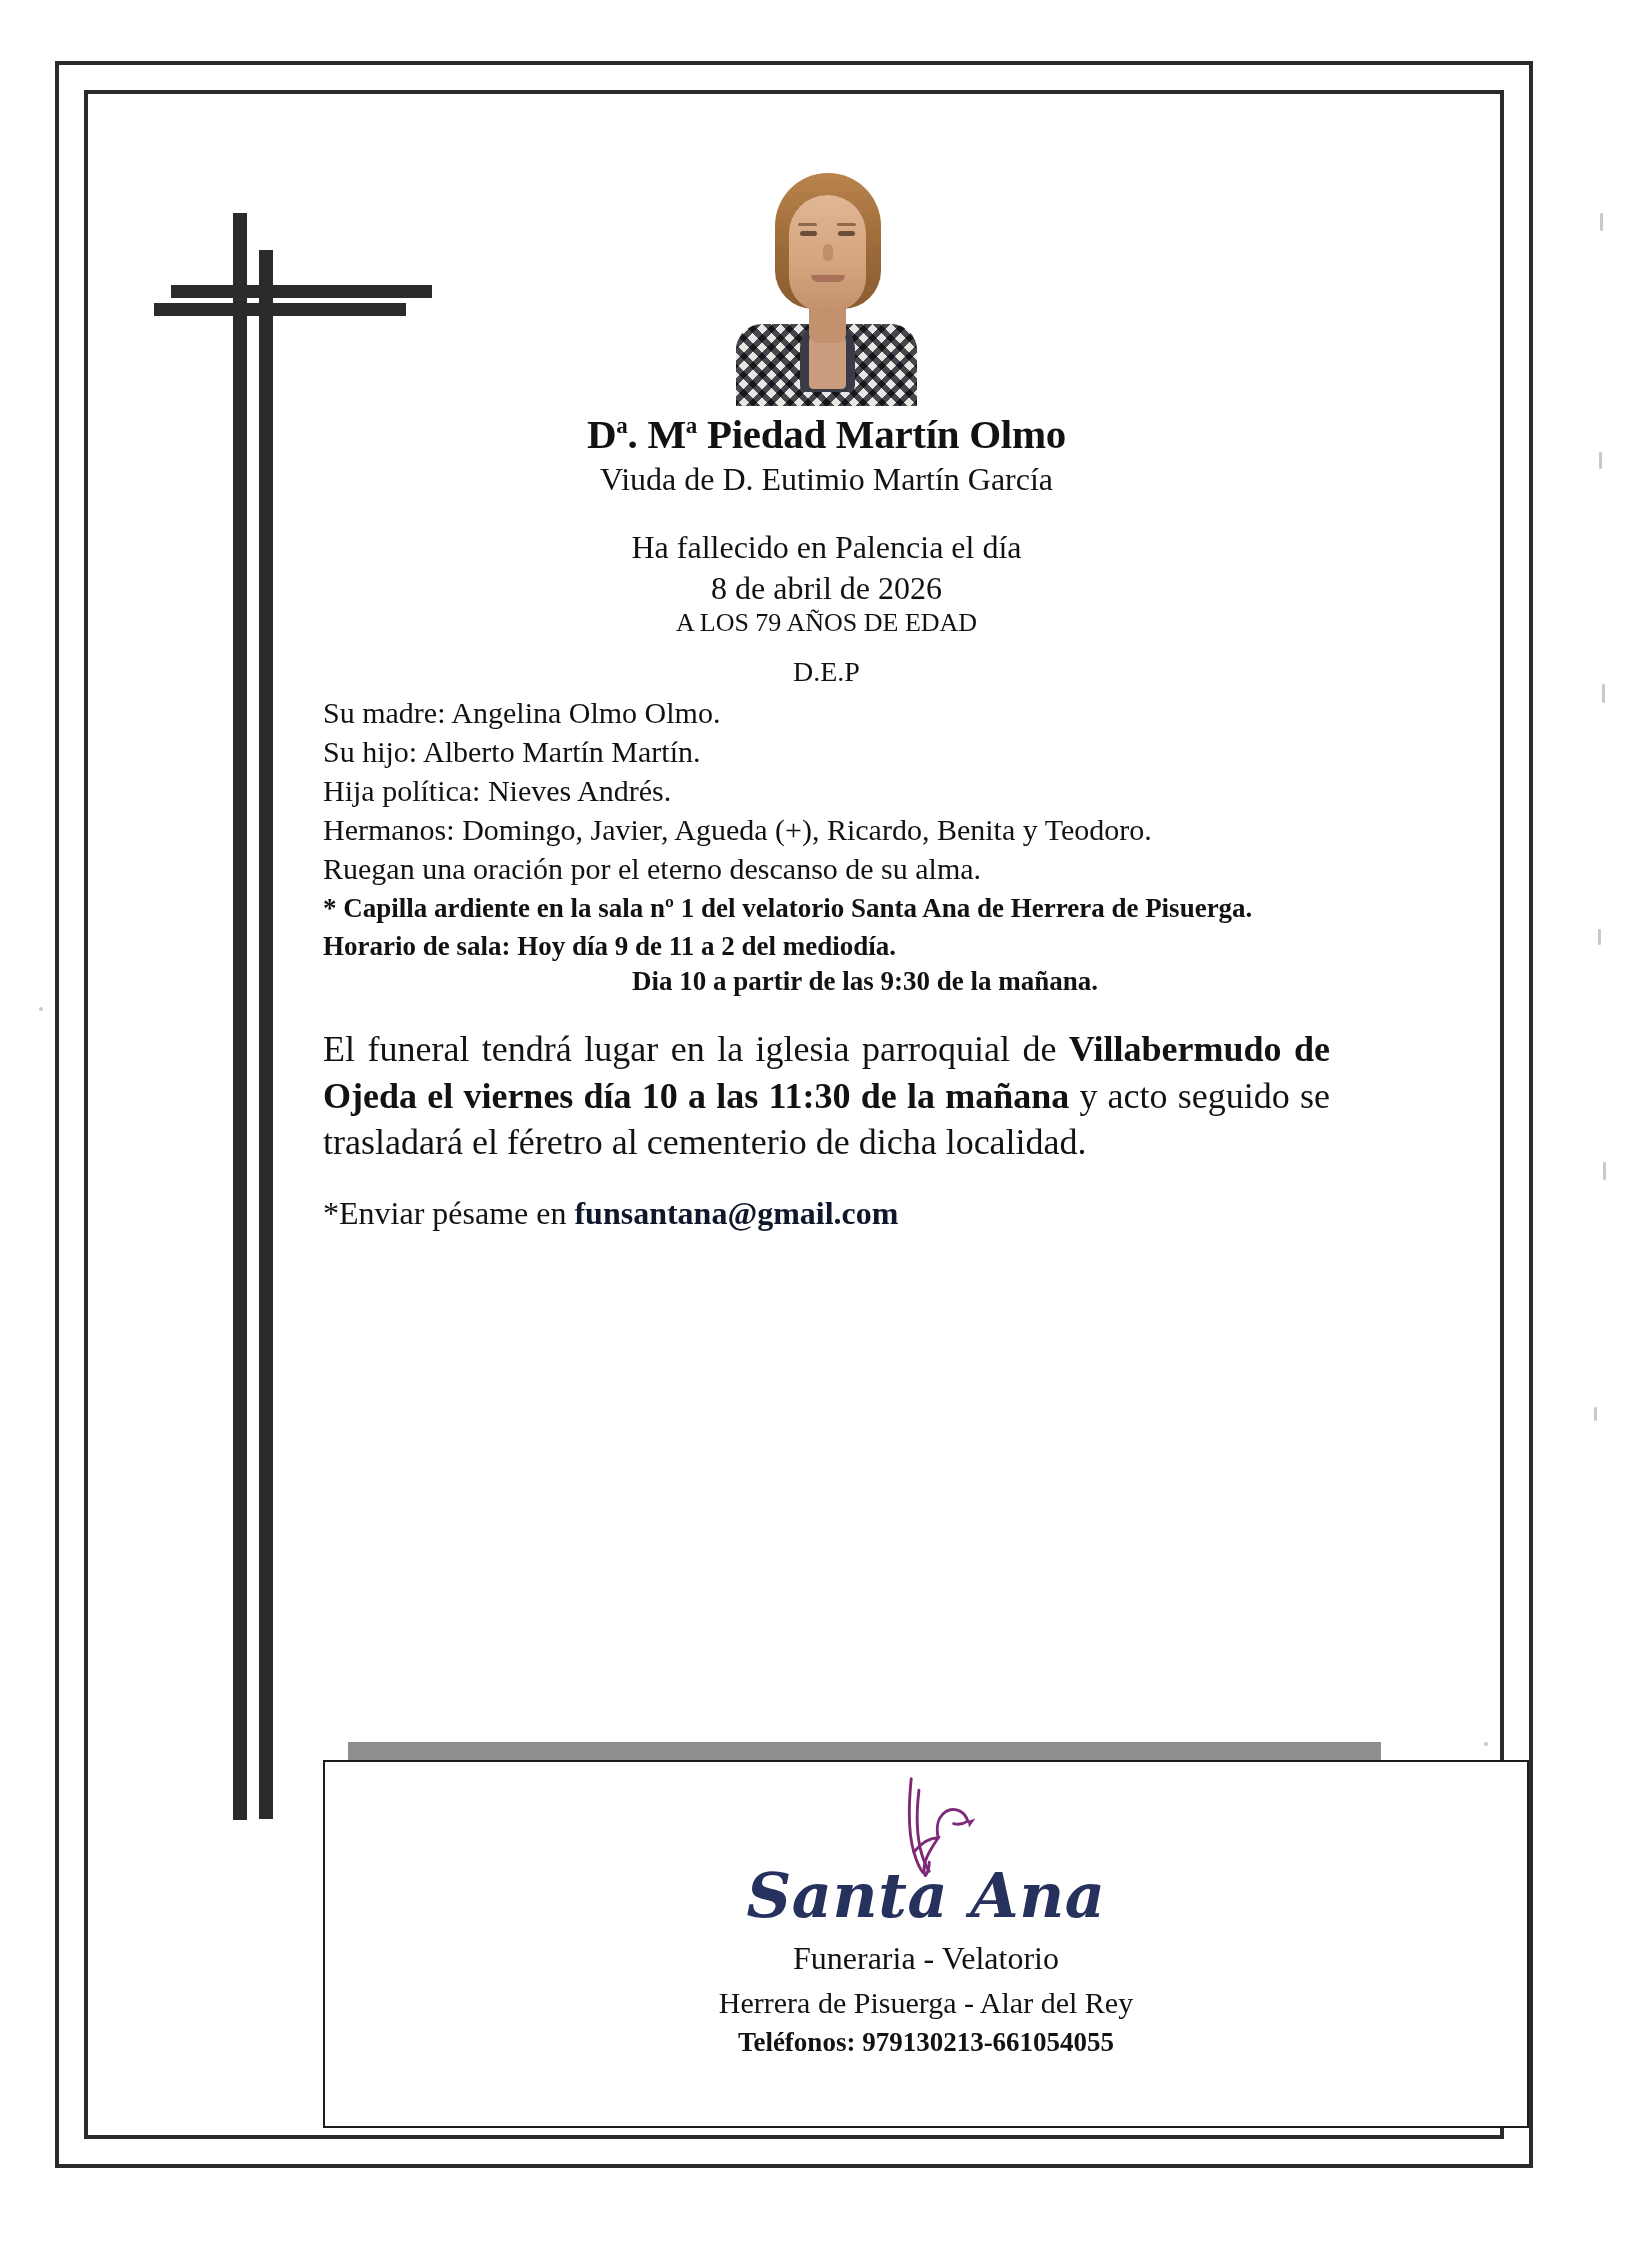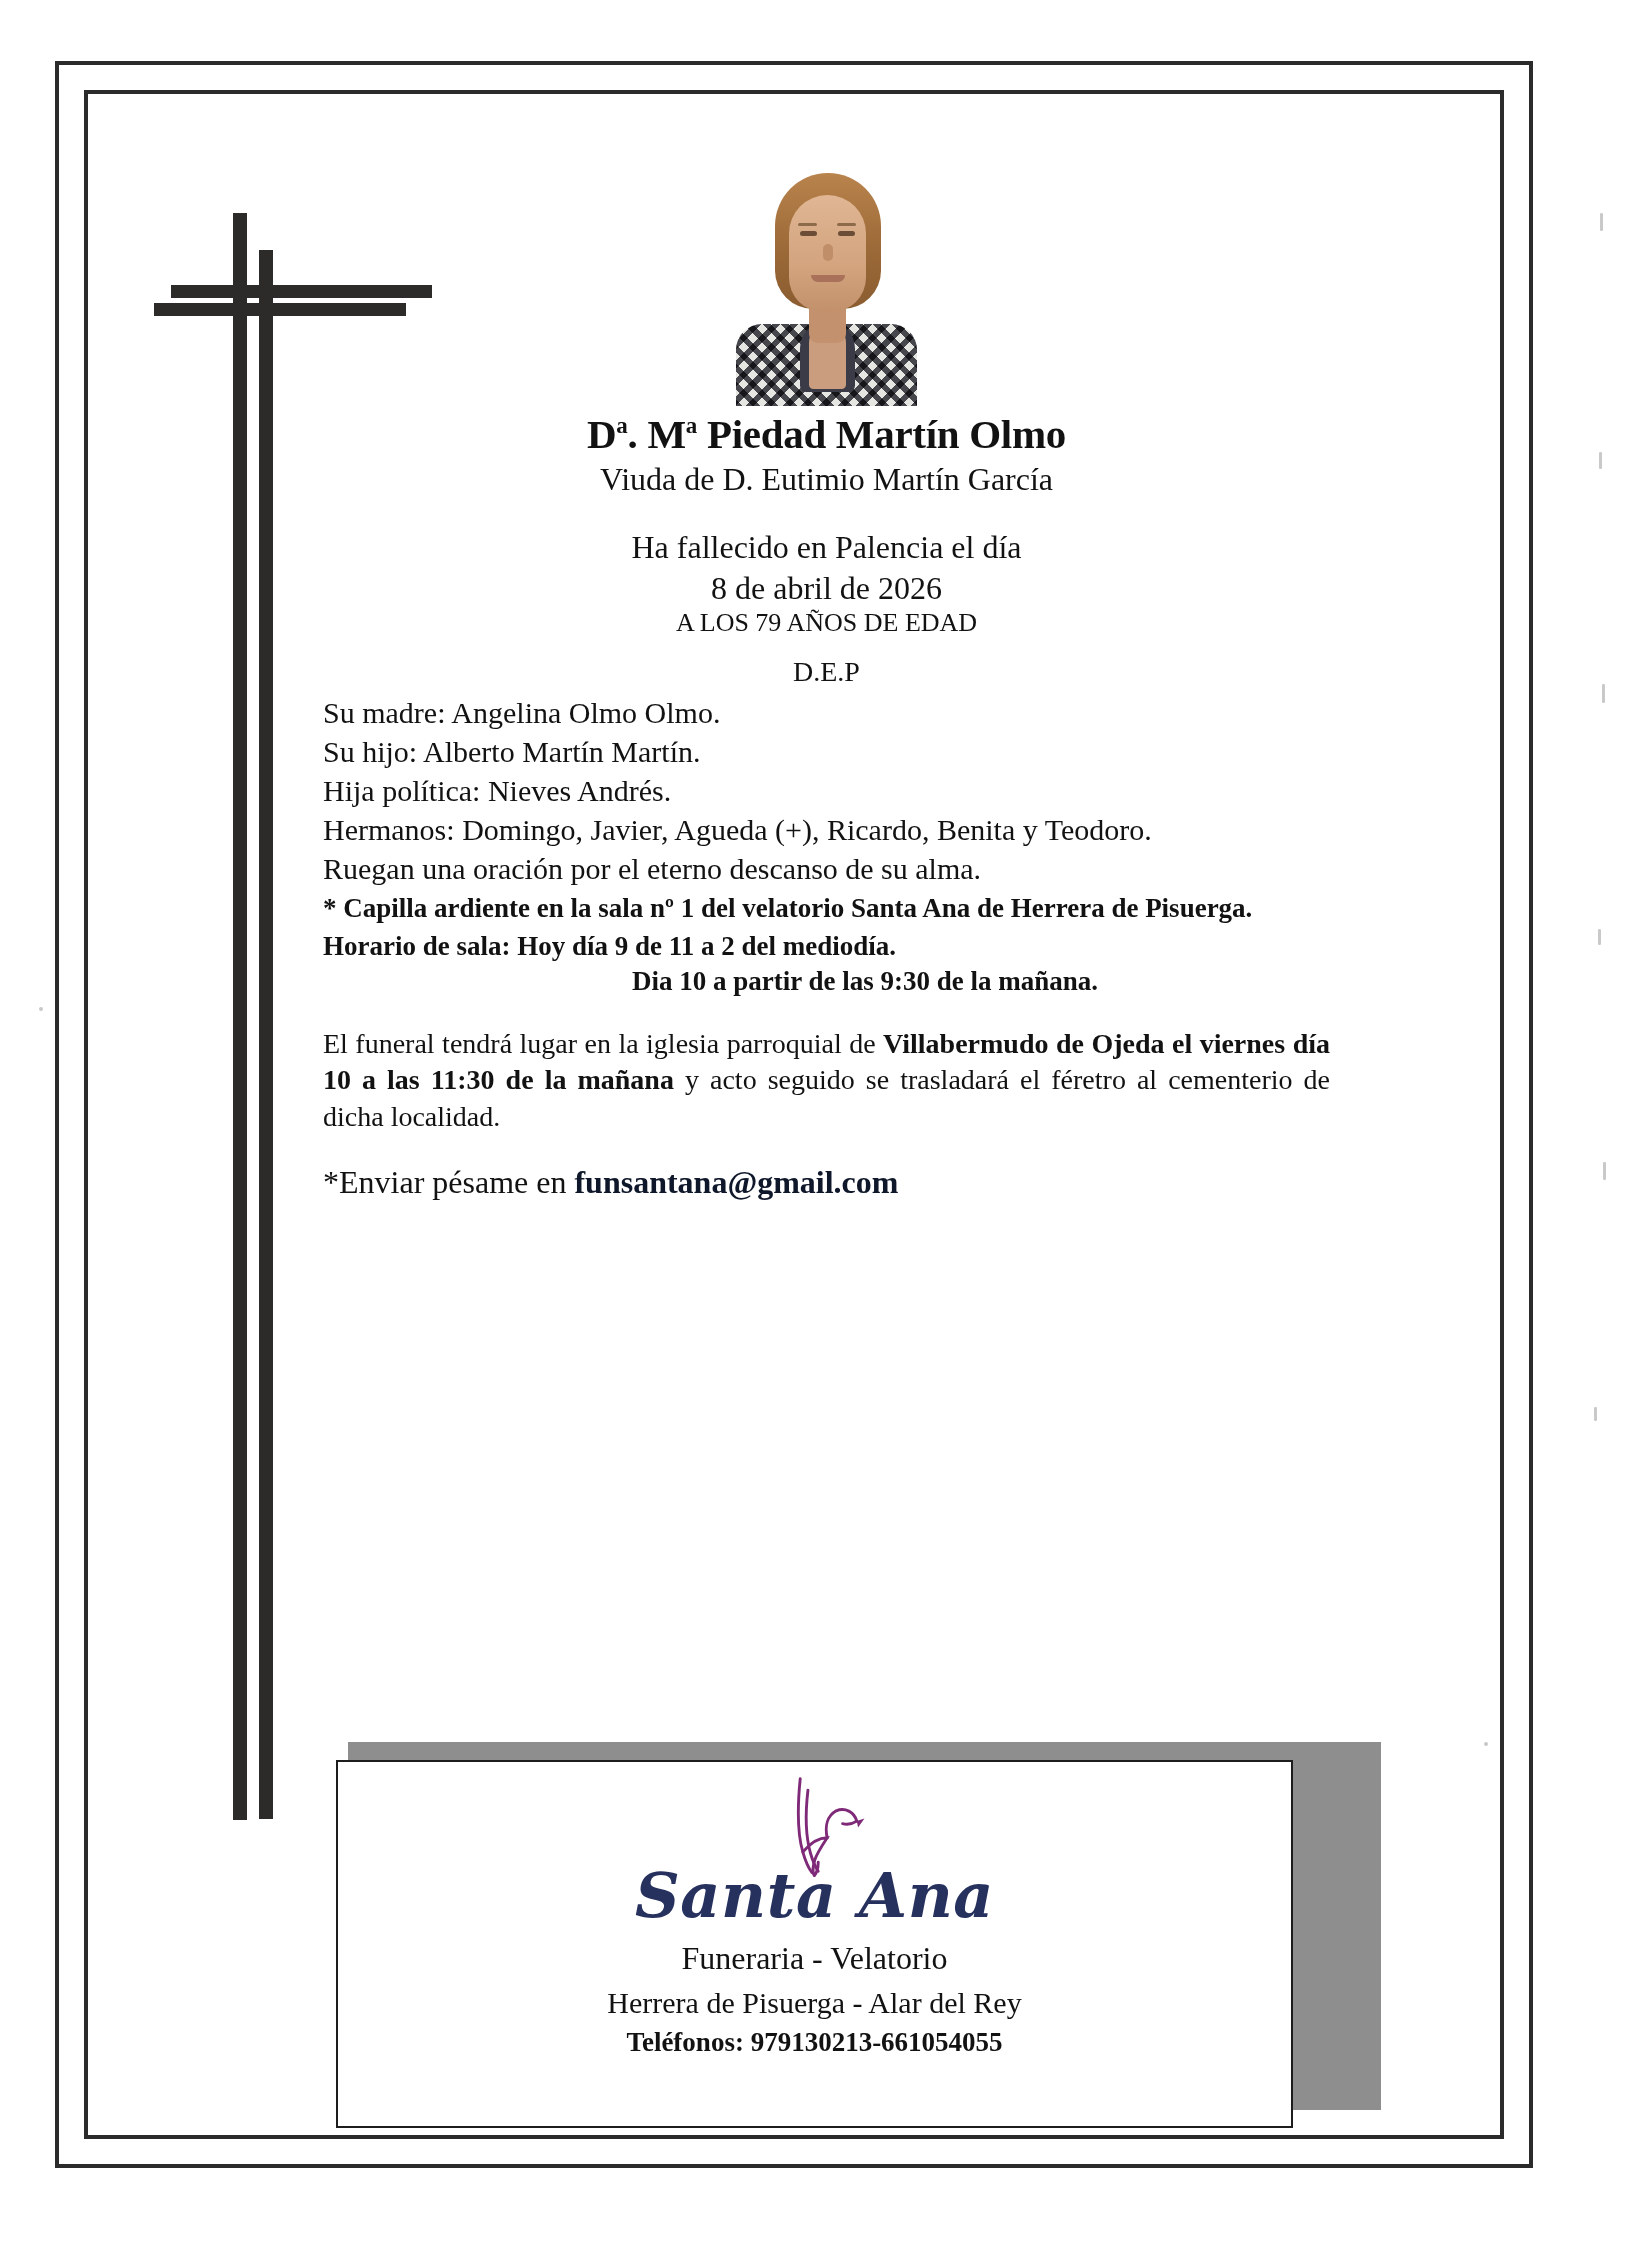--- a/index.html
+++ b/index.html
@@ -262,21 +262,21 @@
   .schedule-indent {
     font-size: 27px;
     font-weight: bold;
     line-height: 1.32;
     text-align: center;
     padding-left: 77px;
   }
 
   
   .funeral-para {
-    font-size: 28px;
+    font-size: 36px;
     line-height: 1.30;
     text-align: justify;
     text-align-last: left;
     margin-top: 26px;
   }
   .funeral-para b { font-weight: bold; }
 
   
   .email-line {
     font-size: 32px;
@@ -302,29 +302,28 @@
     left: 24.5px;
     top: 0px;
     width: 1033px;
     height: 368px;
     background: #8e8e8e;
   }
   .logo-box {
     position: absolute;
     left: 0px;
     top: 18px;
-    width: 957px;
+    width: 1206px;
     height: 368px;
     background: #ffffff;
     border: 2.6px solid #1d1d1d;
     box-sizing: border-box;
     display: flex;
     flex-direction: column;
     align-items: center;
-    margin-left: 13px;
   }
   .dove {
     margin-top: 9px;
     width: 110px;
     height: 106px;
   }
   .brand-script {
     font-family: "DejaVu Serif", "Liberation Serif", serif;
     font-style: italic;
     font-size: 62px;

